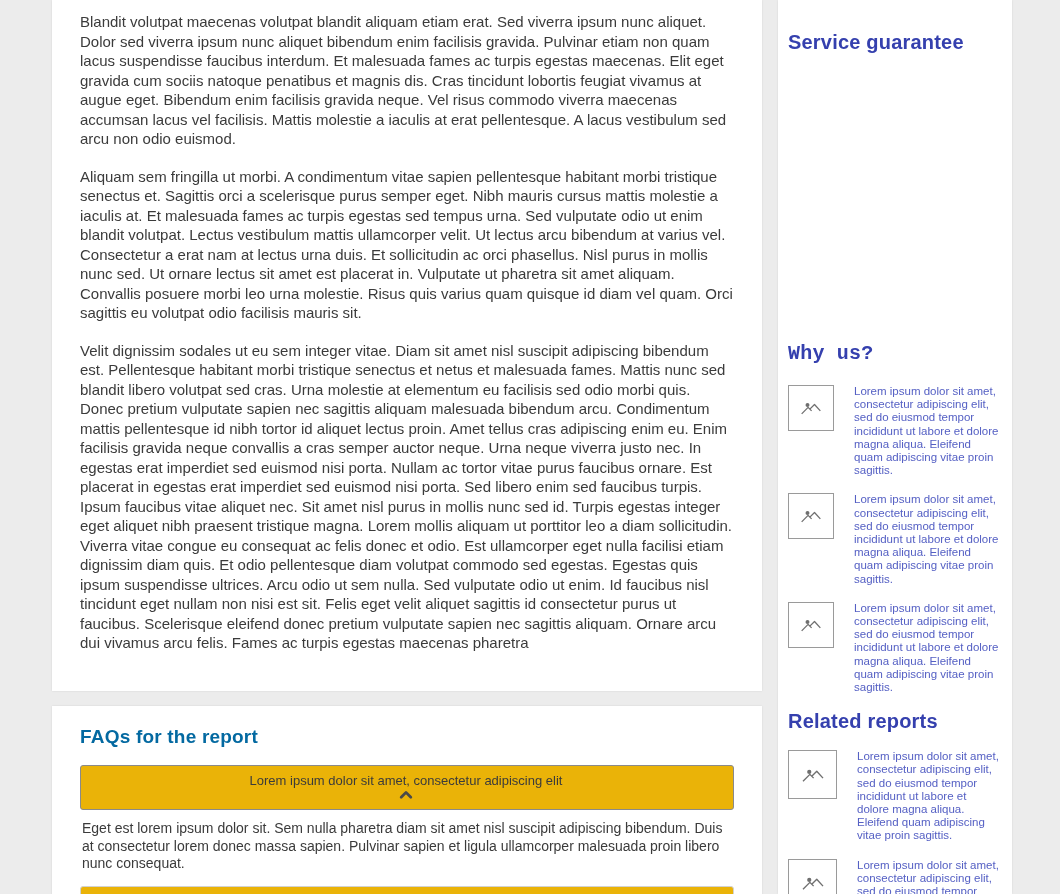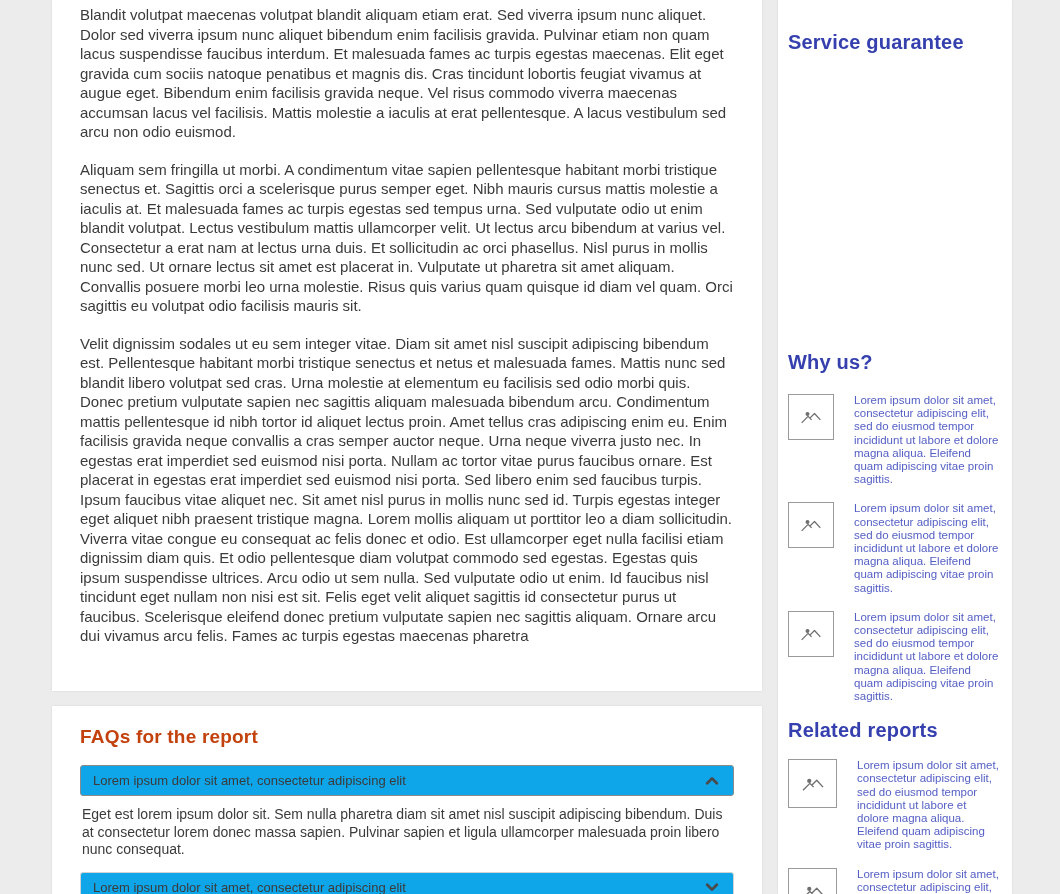--- a/index.html
+++ b/index.html
@@ -10,41 +10,42 @@
     position:relative;
   }
   .card {
     position:absolute;
     background:#ffffff;
     box-shadow:0 0 2px rgba(0,0,0,0.10);
   }
   
   .main-card {
     left:52px; top:0; width:710px; height:691px;
-    padding:5px 27px 20px 28px;
+    padding:12px 27px 20px 28px;
   }
   .main-card p {
     font-size:15px; line-height:19.5px; color:#3b3b3b;
     margin-bottom:18px;
   }
   
   .faq-card {
     left:52px; top:706px; width:710px; height:200px;
     padding:20px 28px;
   }
   .faq-title {
-    font-size:19px; font-weight:bold; color:#c2410c;
+    font-size:19px; font-weight:bold; color:#0369a1;
     margin-bottom:17px; letter-spacing:0.2px;
   }
   .accordion {
     display:flex; align-items:center; justify-content:space-between;
-    background:#0ea5e9; border-radius:3px;
+    background:#eab308; border-radius:3px;
     padding:7px 14px 7px 12px;
     font-size:13px; color:#3b3b3b;
     cursor:pointer;
+    flex-direction:column;
   }
   .accordion.expanded { border:1px solid #8a8a8a; }
   .accordion.collapsed { border:1px solid #d2d2d2; }
   .faq-answer {
     font-size:14px; line-height:17.5px; color:#3b3b3b;
     margin:10px 2px 13px 2px;
   }
   .chev { display:flex; align-items:center; }
   
   .sidebar {
@@ -71,21 +72,21 @@
   }
   .thumb-lg { width:49px; height:49px; }
   .side-item-text {
     margin-left:7px;
     font-size:11.5px; line-height:13.2px;
     color:#5560c4;
   }
   .why-us-list { margin-top:20px; }
   .related-list { margin-top:17px; }
   .rr-heading { }
-  .wu-heading { margin-top:16px; }
+  .wu-heading { margin-top:7px;font-family:Liberation Mono, monospace; }
 </style>
 </head>
 <body>
 
 <div class="card main-card">
   <p>Blandit volutpat maecenas volutpat blandit aliquam etiam erat. Sed viverra ipsum nunc aliquet. Dolor sed viverra ipsum nunc aliquet bibendum enim facilisis gravida. Pulvinar etiam non quam lacus suspendisse faucibus interdum. Et malesuada fames ac turpis egestas maecenas. Elit eget gravida cum sociis natoque penatibus et magnis dis. Cras tincidunt lobortis feugiat vivamus at augue eget. Bibendum enim facilisis gravida neque. Vel risus commodo viverra maecenas accumsan lacus vel facilisis. Mattis molestie a iaculis at erat pellentesque. A lacus vestibulum sed arcu non odio euismod.</p>
   <p>Aliquam sem fringilla ut morbi. A condimentum vitae sapien pellentesque habitant morbi tristique senectus et. Sagittis orci a scelerisque purus semper eget. Nibh mauris cursus mattis molestie a iaculis at. Et malesuada fames ac turpis egestas sed tempus urna. Sed vulputate odio ut enim blandit volutpat. Lectus vestibulum mattis ullamcorper velit. Ut lectus arcu bibendum at varius vel. Consectetur a erat nam at lectus urna duis. Et sollicitudin ac orci phasellus. Nisl purus in mollis nunc sed. Ut ornare lectus sit amet est placerat in. Vulputate ut pharetra sit amet aliquam. Convallis posuere morbi leo urna molestie. Risus quis varius quam quisque id diam vel quam. Orci sagittis eu volutpat odio facilisis mauris sit.</p>
   <p>Velit dignissim sodales ut eu sem integer vitae. Diam sit amet nisl suscipit adipiscing bibendum est. Pellentesque habitant morbi tristique senectus et netus et malesuada fames. Mattis nunc sed blandit libero volutpat sed cras. Urna molestie at elementum eu facilisis sed odio morbi quis. Donec pretium vulputate sapien nec sagittis aliquam malesuada bibendum arcu. Condimentum mattis pellentesque id nibh tortor id aliquet lectus proin. Amet tellus cras adipiscing enim eu. Enim facilisis gravida neque convallis a cras semper auctor neque. Urna neque viverra justo nec. In egestas erat imperdiet sed euismod nisi porta. Nullam ac tortor vitae purus faucibus ornare. Est placerat in egestas erat imperdiet sed euismod nisi porta. Sed libero enim sed faucibus turpis. Ipsum faucibus vitae aliquet nec. Sit amet nisl purus in mollis nunc sed id. Turpis egestas integer eget aliquet nibh praesent tristique magna. Lorem mollis aliquam ut porttitor leo a diam sollicitudin. Viverra vitae congue eu consequat ac felis donec et odio. Est ullamcorper eget nulla facilisi etiam dignissim diam quis. Et odio pellentesque diam volutpat commodo sed egestas. Egestas quis ipsum suspendisse ultrices. Arcu odio ut sem nulla. Sed vulputate odio ut enim. Id faucibus nisl tincidunt eget nullam non nisi est sit. Felis eget velit aliquet sagittis id consectetur purus ut faucibus. Scelerisque eleifend donec pretium vulputate sapien nec sagittis aliquam. Ornare arcu dui vivamus arcu felis. Fames ac turpis egestas maecenas pharetra</p>
 </div>
 

